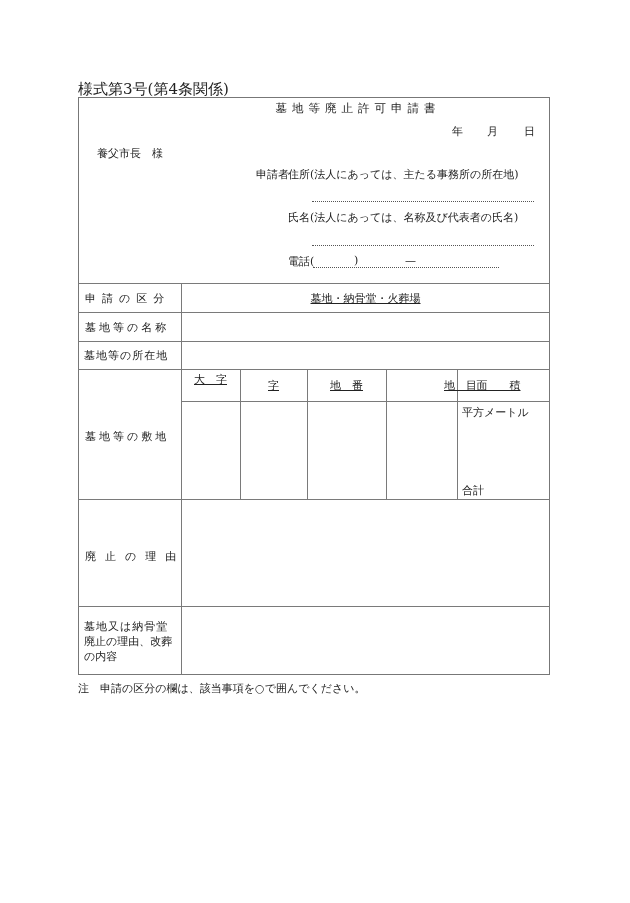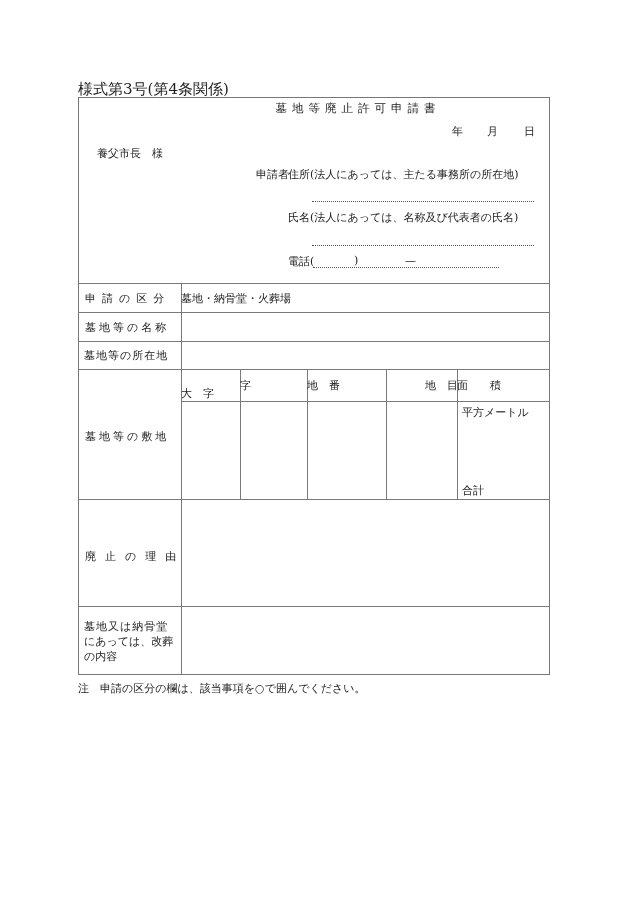--- a/index.html
+++ b/index.html
@@ -13,21 +13,21 @@
   .frame {
     left:78px; top:97px; width:472px; height:578px;
     border:1.5px solid #777; box-sizing:border-box;
   }
   .hline { position:absolute; height:0; border-top:1.3px solid #7a7a7a; }
   .vline { position:absolute; width:0; border-left:1.3px solid #7a7a7a; }
   .dotline { position:absolute; height:0; border-top:1px dotted #555; }
   .txt { position:absolute; white-space:nowrap; }
   .title { left:78px; width:472px; top:101px; text-align:center; letter-spacing:5px; font-size:11.5px;padding-left:44px; }
   .spaced { letter-spacing:6px; }
-  .cell-center { text-align:left; }
+  .cell-center { text-align:center;text-decoration:underline; }
   .note { left:78px; top:681px; font-size:11px; }
 </style>
 </head>
 <body>
 
 <div class="abs form-label">様式第3号(第4条関係)</div>
 
 <div class="abs frame"></div>
 
 <div class="txt title">墓地等廃止許可申請書</div>
@@ -69,34 +69,34 @@
 <div class="txt spaced" style="left:85px; top:291px;">申請の区分</div>
 <div class="txt cell-center" style="left:181px; width:369px; top:291px;">墓地・納骨堂・火葬場</div>
 
 <div class="txt" style="left:85px; top:320px; letter-spacing:3px;">墓地等の名称</div>
 <div class="txt" style="left:188px; top:320px; width:355px; height:14px;"></div>
 
 <div class="txt" style="left:84px; top:348px; letter-spacing:1px;">墓地等の所在地</div>
 <div class="txt" style="left:188px; top:348px; width:355px; height:14px;"></div>
 
 <div class="txt" style="left:85px; top:429px; letter-spacing:3px;">墓地等の敷地</div>
-<div class="txt cell-center" style="left:181px; width:59px; top:386px;">大　字</div>
+<div class="txt cell-center" style="left:181px; width:59px; top:372px;">大　字</div>
 <div class="txt cell-center" style="left:240px; width:67px; top:378px;">字</div>
 <div class="txt cell-center" style="left:307px; width:79px; top:378px;">地　番</div>
 <div class="txt cell-center" style="left:386px; width:71px; top:378px;margin-left:39px;">地　目</div>
 <div class="txt cell-center" style="left:457px; width:83px; top:378px;">面　　積</div>
 
 <div class="txt" style="left:184px; top:404px; width:54px; height:92px;"></div>
 <div class="txt" style="left:243px; top:404px; width:62px; height:92px;"></div>
 <div class="txt" style="left:310px; top:404px; width:74px; height:92px;"></div>
 <div class="txt" style="left:389px; top:404px; width:66px; height:92px;"></div>
 <div class="txt" style="left:462px; top:405px;">平方メートル</div>
 <div class="txt" style="left:462px; top:483px;">合計</div>
 
 <div class="txt" style="left:85px; top:549px; letter-spacing:9px;">廃止の理由</div>
 <div class="txt" style="left:188px; top:506px; width:355px; height:92px;"></div>
 
 <div class="txt" style="left:84px; top:619px; letter-spacing:1px;">墓地又は納骨堂</div>
-<div class="txt" style="left:84px; top:634px;">にあっては、改葬</div>
+<div class="txt" style="left:84px; top:634px;">廃止の理由、改葬</div>
 <div class="txt" style="left:84px; top:649px;">の内容</div>
 <div class="txt" style="left:188px; top:612px; width:355px; height:58px;"></div>
 
 <div class="abs note">注　申請の区分の欄は、該当事項を○で囲んでください。</div>
 
 </body></html>

